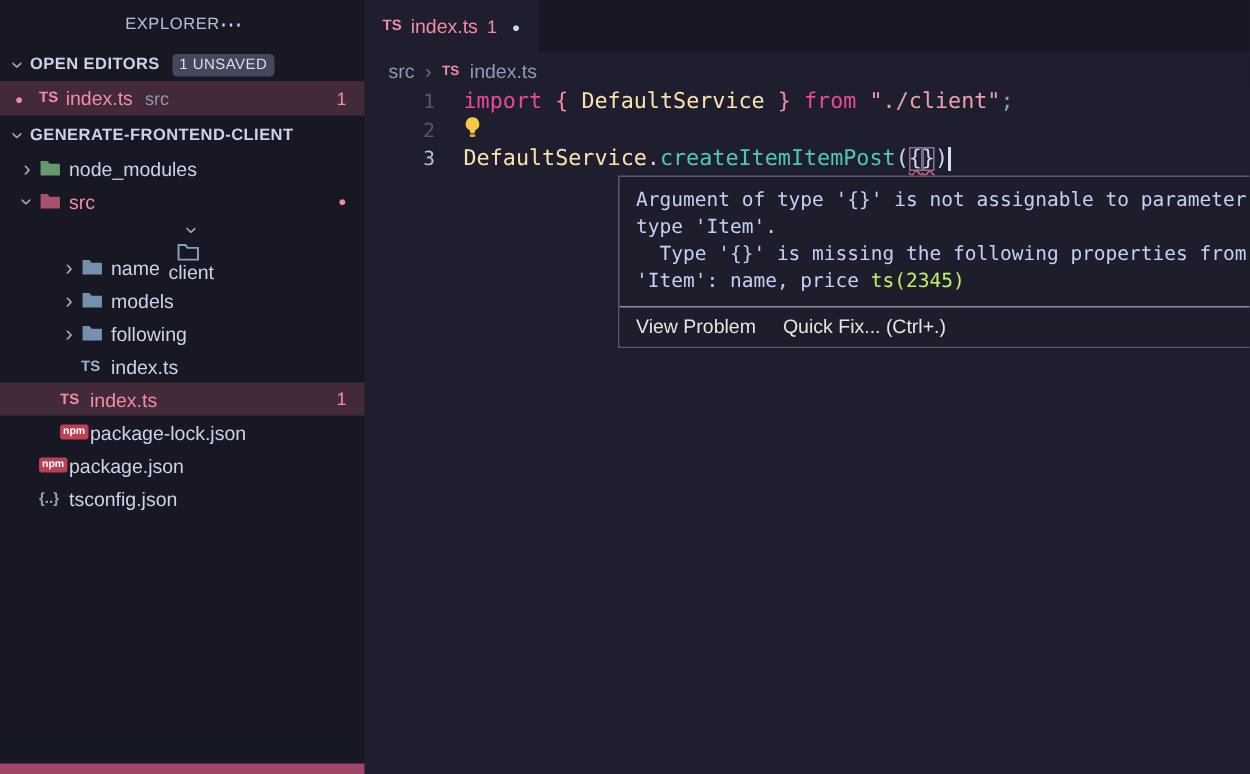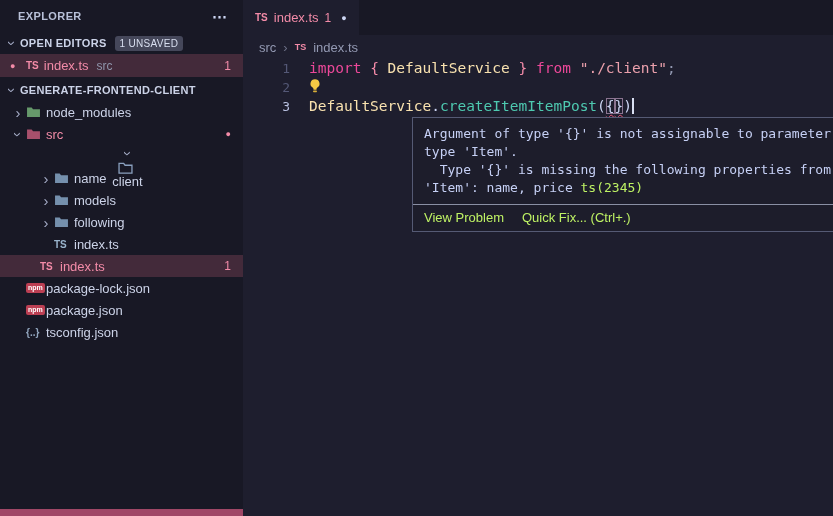--- a/index.html
+++ b/index.html
@@ -5,21 +5,21 @@
   * { margin:0; padding:0; box-sizing:border-box; }
   html,body { width:833px; height:516px; }
   body {
     position:relative; overflow:hidden;
     background:#1e1e2e; color:#cdd6f4;
     font-family:"Liberation Sans",sans-serif;
   }
 
   
   .sidebar { position:absolute; left:0; top:0; width:243px; height:516px; background:#181825; font-size:13px; }
-  .sb-header { display:flex; justify-content:space-between; align-items:center; height:32px; padding:0 16px 0 18px;font-weight:bold; }
+  .sb-header { display:flex; justify-content:center; align-items:center; height:32px; padding:0 16px 0 18px; }
   .sb-title { font-size:11px; color:#b8c0d8; letter-spacing:.4px; }
   .sb-more { color:#cdd6f4; font-size:15px; cursor:pointer; line-height:1; }
 
   .sec-row { display:flex; align-items:center; height:22px; font-size:11px; font-weight:bold; letter-spacing:.3px; color:#ccd3e8; }
   .chev { display:inline-block; width:16px; text-align:center; color:#a6adc8; font-size:15px; font-weight:normal; transform-origin:50% 50%; }
   .chev.down { transform:rotate(90deg); }
 
   .oe-badge { margin-left:8px; background:#45475a; color:#d9dff0; font-size:10px; font-weight:normal; padding:2px 5px; border-radius:3px; letter-spacing:.3px; }
 
   .oe-item { display:flex; align-items:center; height:23px; padding:0 12px 0 10px; background:#432a3a; }
@@ -62,21 +62,21 @@
             text-decoration:underline wavy #e95678; text-decoration-thickness:1px; text-underline-offset:3px; }
   .cursor { display:inline-block; width:2px; height:16px; background:#d9dff2; vertical-align:text-bottom; }
   .lightbulb { display:inline-block; width:14px; vertical-align:middle; margin-right:4px; }
 
   
   .hover { position:absolute; left:412px; top:117px; width:520px; background:#1d1d2b; border:1px solid #555a74; z-index:5; }
   .hover-msg { padding:7px 11px; font-family:"DejaVu Sans Mono",monospace; font-size:13px; line-height:18px; color:#c6d0f5; }
   .hover-line { white-space:pre; }
   .seg-dim { color:#bef264; }
   .hover-actions { display:flex; gap:18px; border-top:1px solid #8a8fa4; padding:5px 11px 6px; font-size:13px; background:#1d1d2b; }
-  .hover-action { color:#bef264; cursor:pointer; }
+  .hover-action { color:#e5e5e5; cursor:pointer; }
 </style>
 </head>
 <body>
 
 <div class="sidebar">
   <div class="sb-header">
     <span class="sb-title">EXPLORER</span>
     <span class="sb-more">⋯</span>
   </div>
 
@@ -163,21 +163,21 @@
         <span class="tree-label">index.ts</span>
       </div>
       <div class="tree-row selected" style="padding-left: 24px;">
         <span class="chev"></span>
         <span class="tree-icon">
           <span class="ts-glyph" style="color:#f38ba8">TS</span>
         </span>
         <span class="tree-label" style="color: rgb(243, 139, 168);">index.ts</span>
         <span class="err-badge">1</span>
       </div>
-      <div class="tree-row" style="padding-left: 10px; text-align: right;">
+      <div class="tree-row" style="padding-left: 24px; text-align: right;">
         <span class="chev"></span>
         <span class="tree-icon">
           <span class="npm-chip" style="background:#bc3f53">npm</span>
         </span>
         <span class="tree-label">package-lock.json</span>
       </div>
       <div class="tree-row" style="padding-left: 10px;">
         <span class="chev"></span>
         <span class="tree-icon">
           <span class="npm-chip" style="background:#bc3f53">npm</span>

